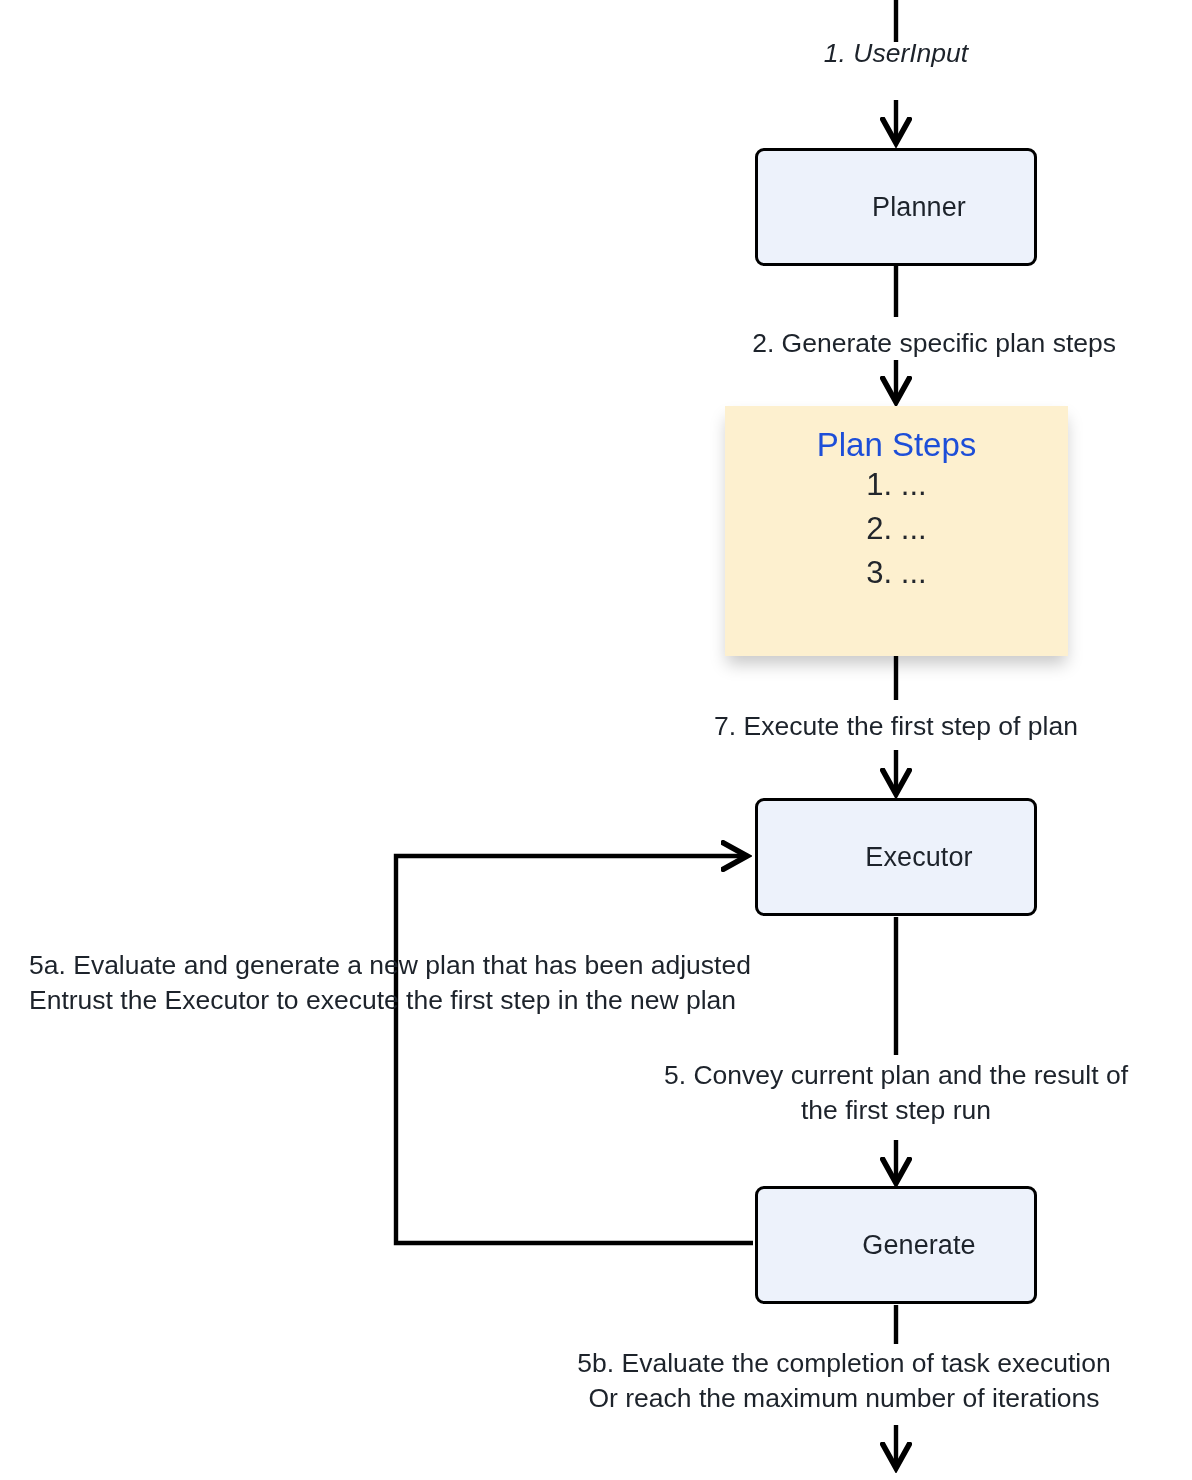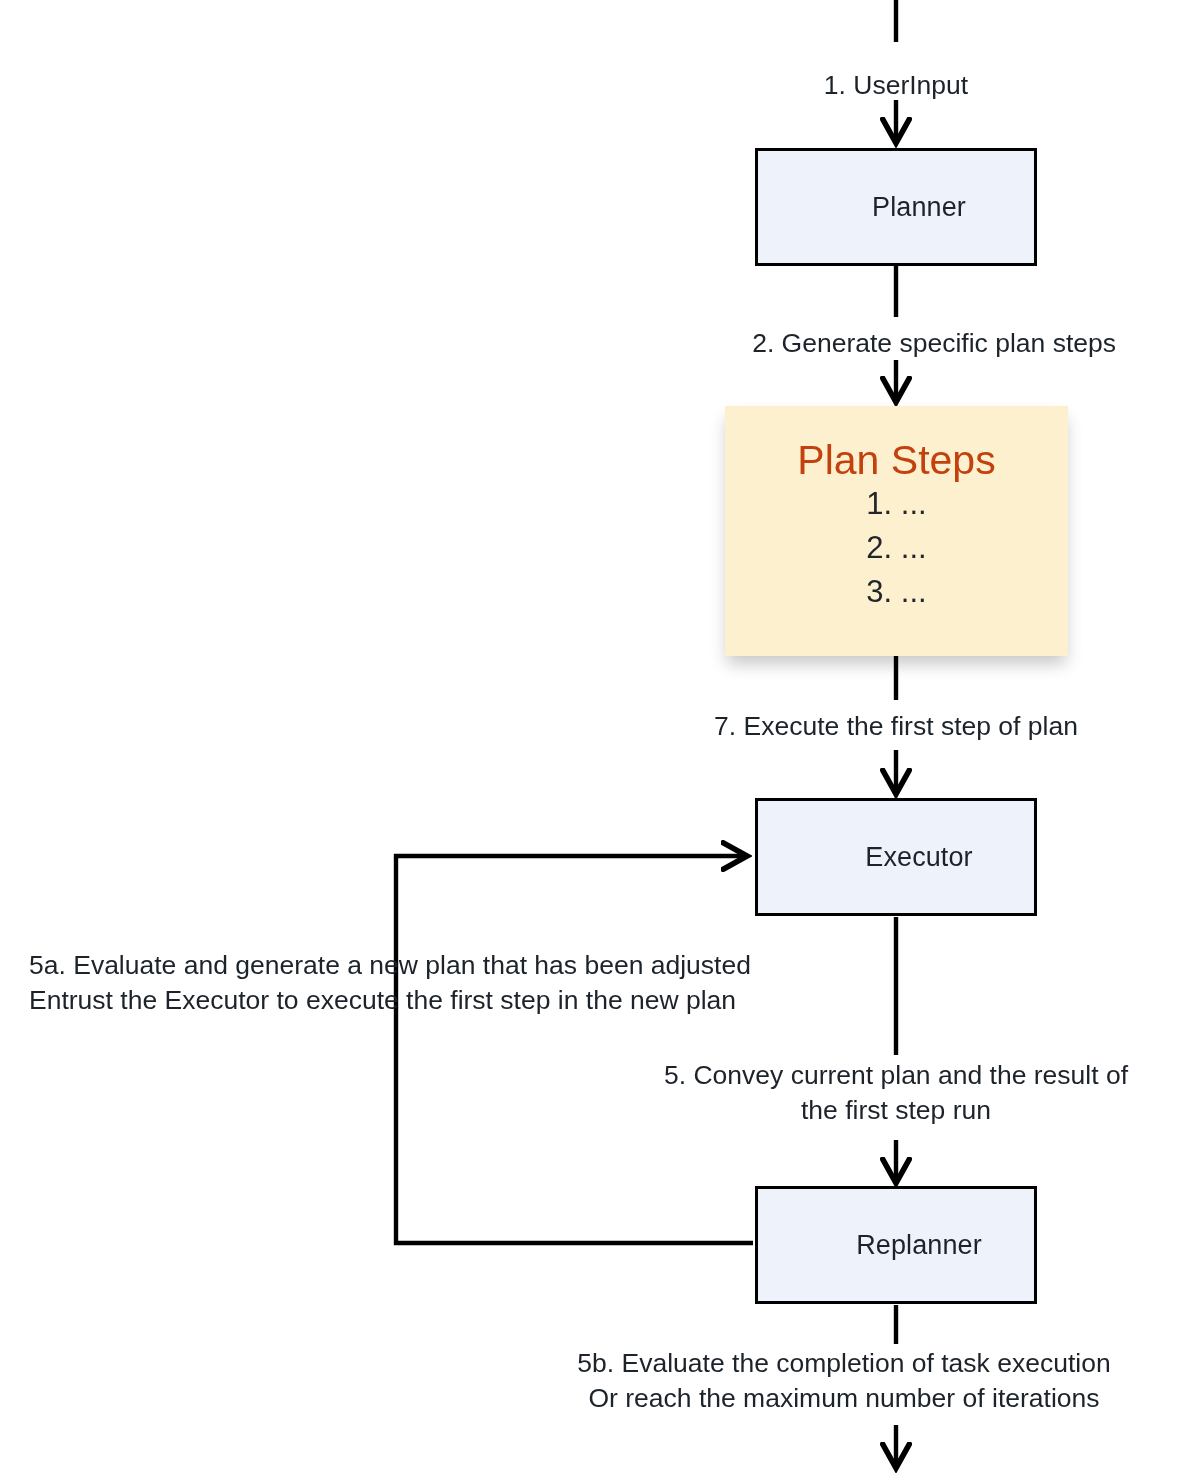--- a/index.html
+++ b/index.html
@@ -29,40 +29,40 @@
     position: absolute;
     box-sizing: border-box;
     display: flex;
     align-items: center;
     justify-content: center;
     text-align: center;
   }
   .node-proc {
     background: #edf2fb;
     border: 3.5px solid #000000;
-    border-radius: 0;
+    border-radius: 9px;
     color: #1d232b;
     font-size: 27px;
     letter-spacing: 0.1px;
     padding-left: 46px;
   }
   .node-note {
     background: #fdf0cf;
     border: 0;
     border-radius: 0;
     color: #22262c;
     flex-direction: column;
     justify-content: flex-start;
     box-shadow: 0 10px 16px -2px rgba(0,0,0,0.22);
   }
   .note-title {
-    font-size: 41px;
+    font-size: 33px;
     line-height: 1.05;
-    margin-top: 33px;
-    color: #c2410c;
+    margin-top: 22px;
+    color: #1d4ed8;
   }
   .note-line {
     font-size: 31px;
     line-height: 1.42;
     color: #22262c;
   }
   .edge-label {
     position: absolute;
     color: #1d232b;
     font-size: 26.5px;
@@ -106,21 +106,21 @@
       <path d="M 896 1140 L 896 1181" marker-end="url(#arrowhead)"></path>
 
       <path d="M 753 1243 L 396 1243 L 396 856 L 745 856" marker-end="url(#arrowhead)" stroke-linejoin="miter"></path>
 
       <path d="M 896 1305 L 896 1344"></path>
 
       <path d="M 896 1425 L 896 1466" marker-end="url(#arrowhead)"></path>
     </g>
   </svg>
 
-  <div class="edge-label" style="left:756px; top:68px; width:280px;">1. UserInput</div>
+  <div class="edge-label" style="left:756px; top:36px; width:280px;font-style:italic;">1. UserInput</div>
 
   <div class="edge-label" style="left:676px; top:326px; width:440px;text-align:right;">2. Generate specific plan steps</div>
 
   <div class="edge-label" style="left:666px; top:709px; width:460px;">7. Execute the first step of plan</div>
 
   <div class="edge-label" style="left:616px; top:1058px; width:560px;">5. Convey current plan and the result of
 the first step run</div>
 
   <div class="edge-label left-al" style="left:4px; top:948px; width:800px;">5a. Evaluate and generate a new plan that has been adjusted
 Entrust the Executor to execute the first step in the new plan</div>
@@ -137,16 +137,16 @@
     <div class="note-line">1. ...</div>
     <div class="note-line">2. ...</div>
     <div class="note-line">3. ...</div>
   </div>
 
   <div class="node node-proc" style="left:755px; top:798px; width:282px; height:118px;">
     <span>Executor</span>
   </div>
 
   <div class="node node-proc" style="left:755px; top:1186px; width:282px; height:118px;">
-    <span>Replanner</span>
+    <span>Generate</span>
   </div>
 
 </div>
 
 </body></html>

